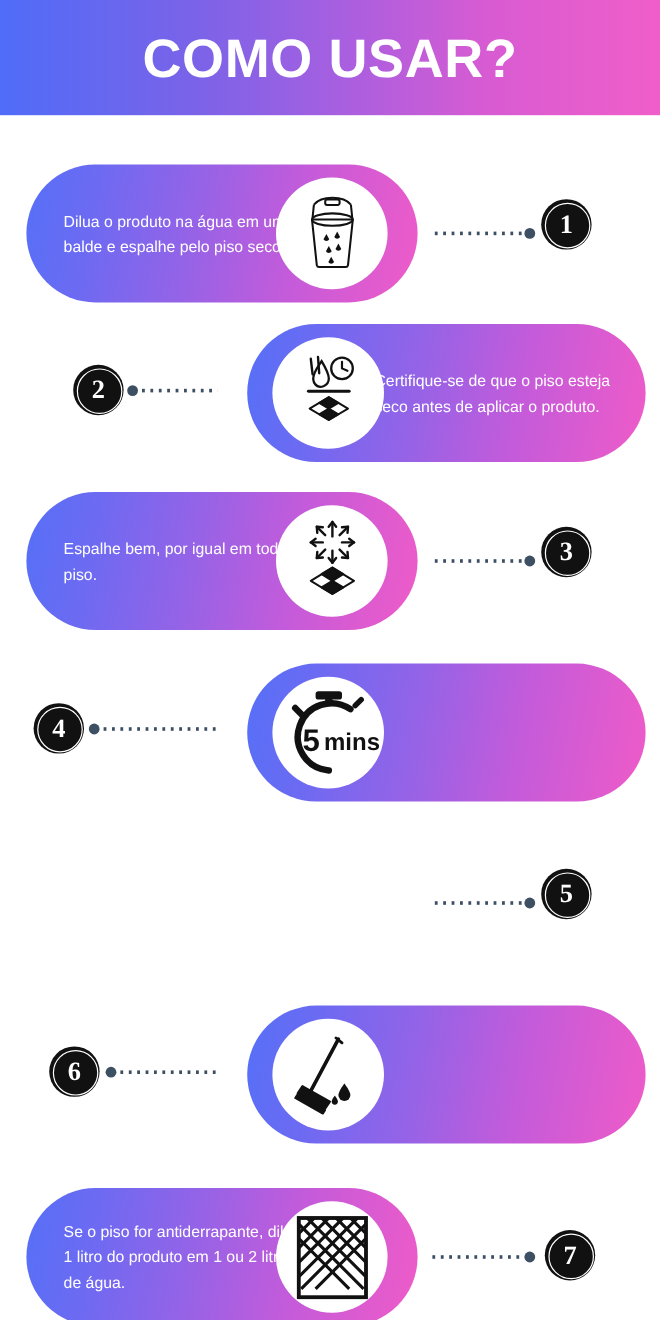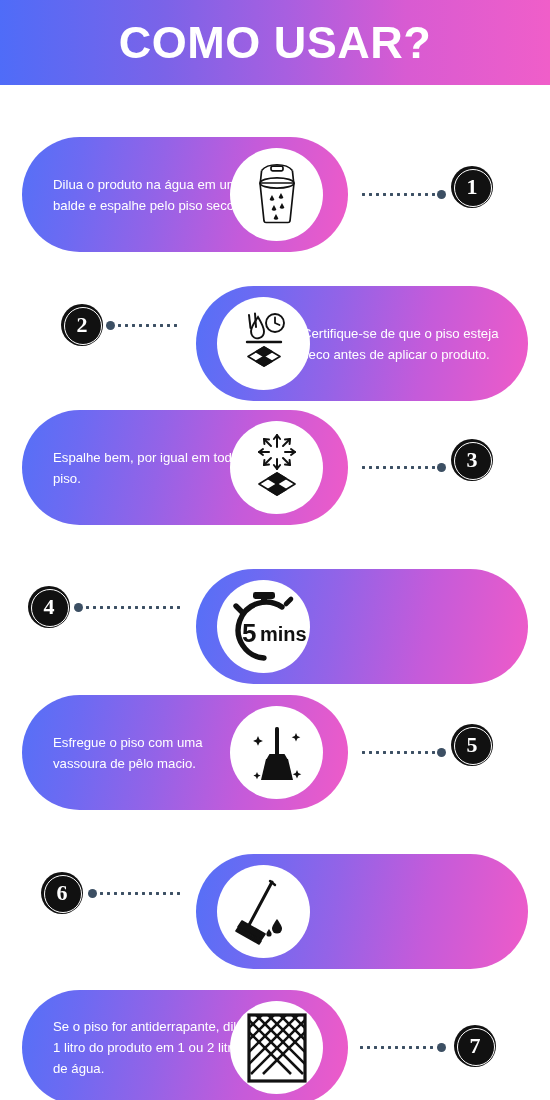--- a/index.html
+++ b/index.html
@@ -7,21 +7,21 @@
   html, body {
     width:550px; height:1100px;
     background:#ffffff;
     font-family:"Liberation Sans", sans-serif;
     overflow:hidden;
   }
   .page { position:relative; width:550px; height:1100px; background:#fff; }
 
   
   .header {
-    position:absolute; left:0; top:0; width:550px; height:85px;
+    position:absolute; left:0; top:0; width:550px; height:96px;
     background:linear-gradient(90deg, #4f6cf8 0%, #7b63e8 30%, #a85fe0 52%, #d85bd2 74%, #f05ec9 100%);
     display:flex; align-items:center; justify-content:center;
   }
   .header-title {
     color:#ffffff;
     font-size:45px;
     font-weight:bold;
     letter-spacing:0.5px;
     line-height:1;
     text-align:center;
@@ -32,23 +32,22 @@
 
   
   .pill {
     position:absolute; top:0; height:115px; border-radius:58px;
   }
   .pill.left {
     left:22px; width:326px;
     background:linear-gradient(100deg, #5570f7 0%, #6d6af2 18%, #9463e7 42%, #c45bda 68%, #ef5bc8 100%);
   }
   .pill.right {
-    left:196px; width:332px;
+    left:206px; width:332px;
     background:linear-gradient(100deg, #5570f7 0%, #6d6af2 18%, #9463e7 42%, #c45bda 68%, #ef5bc8 100%);
-    margin-top:16px;
   }
 
   
   .pill-text {
     position:absolute; top:0; height:115px;
     display:flex; align-items:center;
     color:#ffffff; font-size:13.2px; line-height:21px;
     white-space:pre-line;
   }
   .pill.left .pill-text { left:31px; width:205px; }
@@ -241,40 +240,20 @@
               <text x="26" y="52" font-size="26">5</text>
               <text x="44" y="51" font-size="20">mins</text>
             </g>
           </svg>
         </span>
       </div>
     </div>
   </div>
 
   <div class="row" style="top:695px;">
-    <div class="pill left">
-      <div class="pill-text">Esfregue o piso com uma vassoura de pêlo macio.</div>
-      <div class="icon-disc">
-        <span>
-          <svg width="62" height="64" viewBox="0 0 62 64">
-            <g fill="#111">
-              <rect x="29" y="6" width="4" height="29" rx="1.6"></rect>
-              <path d="M20 38 L42 38 L47 59 L15 59 Z"></path>
-              <path d="M23.5 33 L38.5 33 L42 39 L20 39 Z"></path>
-            </g>
-            <g fill="#111">
-              <path d="M12 15 l1.5 3.4 3.4 1.5 -3.4 1.5 -1.5 3.4 -1.5 -3.4 -3.4 -1.5 3.4 -1.5 Z"></path>
-              <path d="M50 12 l1.3 3 3 1.3 -3 1.3 -1.3 3 -1.3 -3 -3 -1.3 3 -1.3 Z"></path>
-              <path d="M11 51 l1.1 2.5 2.5 1.1 -2.5 1.1 -1.1 2.5 -1.1 -2.5 -2.5 -1.1 2.5 -1.1 Z"></path>
-              <path d="M51 49 l1.3 3 3 1.3 -3 1.3 -1.3 3 -1.3 -3 -3 -1.3 3 -1.3 Z"></path>
-            </g>
-          </svg>
-        </span>
-      </div>
-    </div>
     <div class="connector to-right" style="left:360px; top:53px; width:86px;">
       <div class="dots"></div>
       <div class="knob"></div>
     </div>
     <div class="badge" style="left:451px; top:29px;">
       <span class="badge-num">5</span>
     </div>
   </div>
 
   <div class="row" style="top:838px;">

